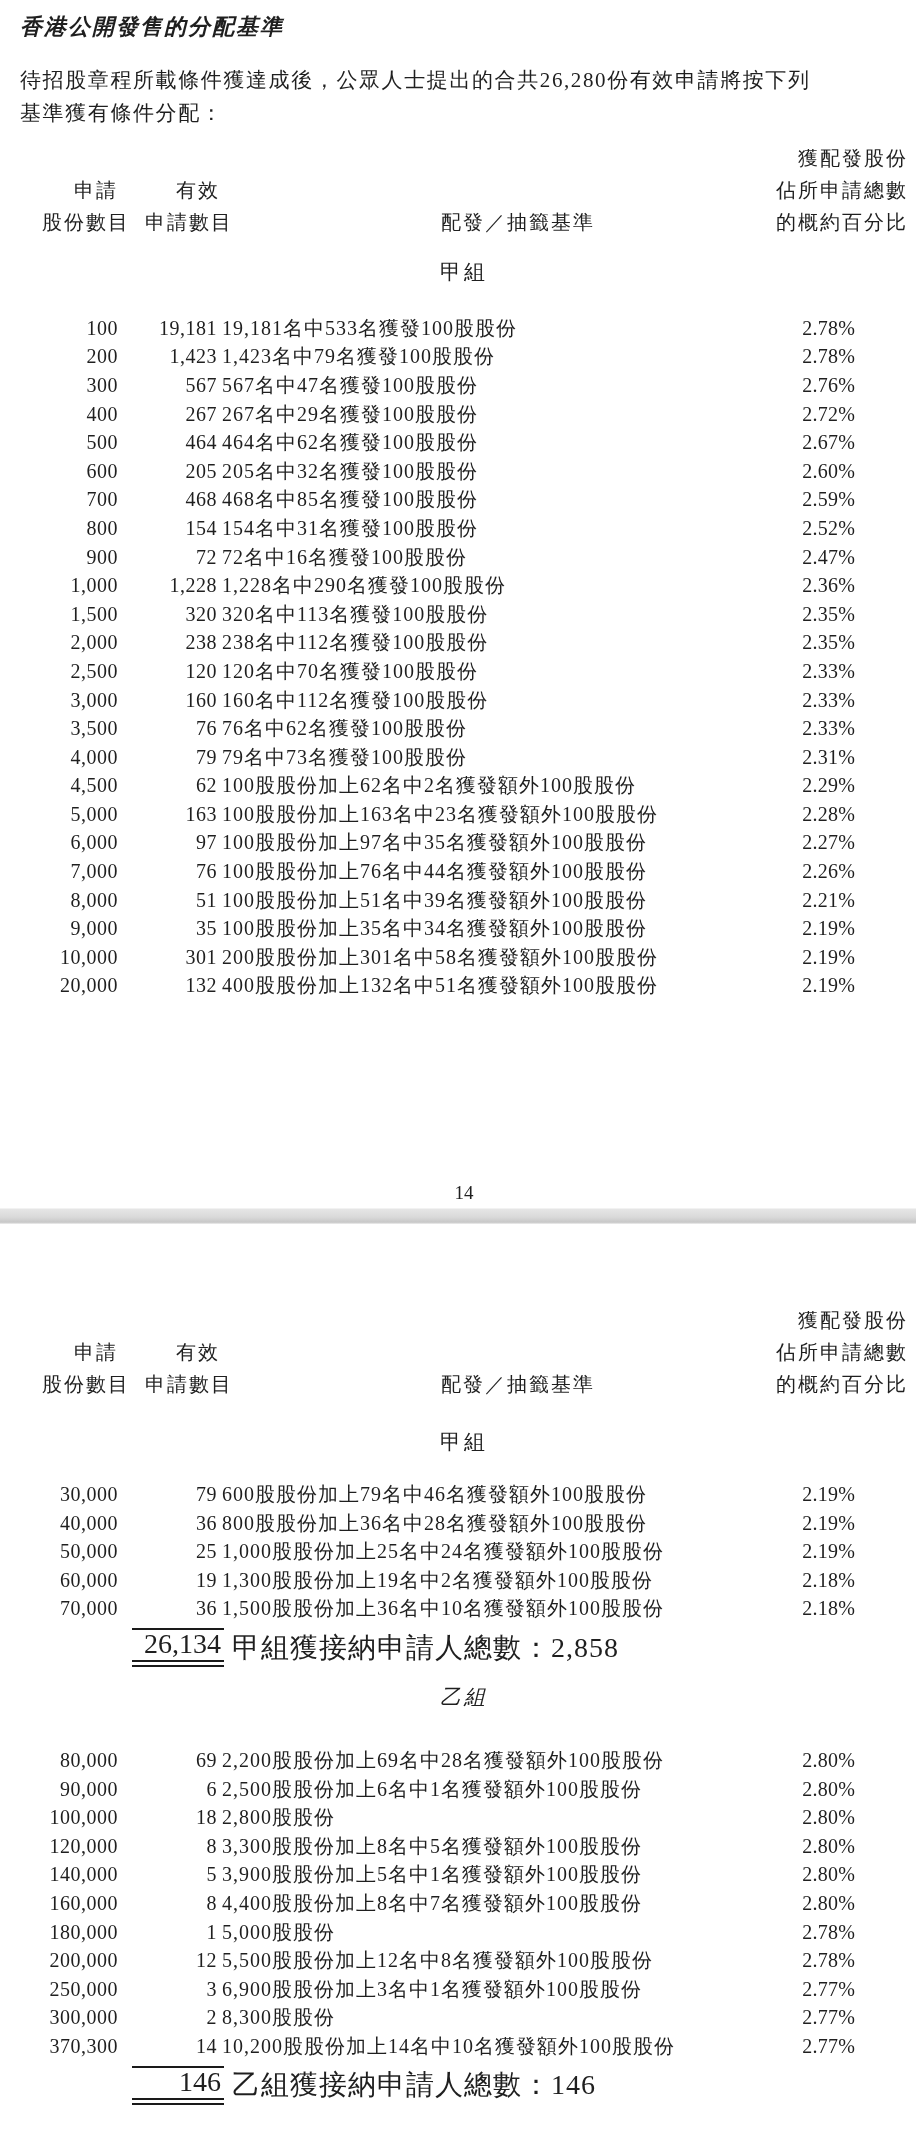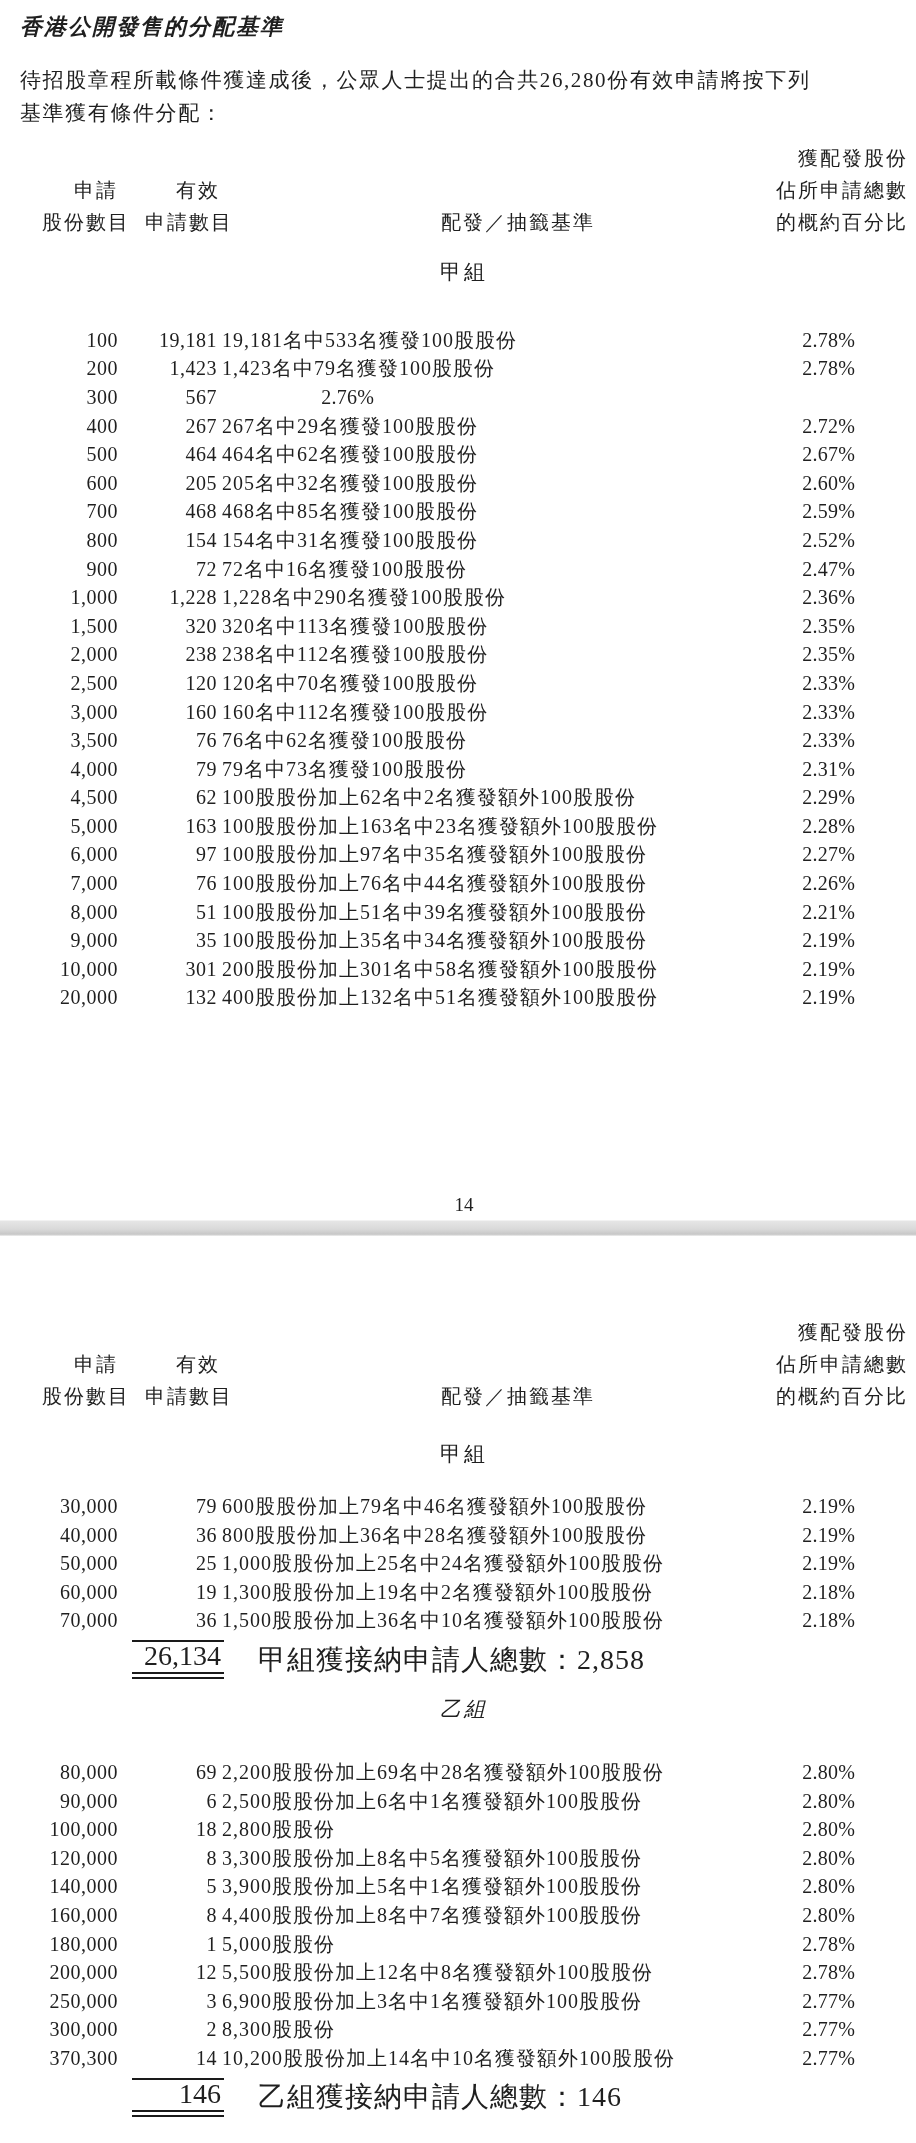--- a/index.html
+++ b/index.html
@@ -27,36 +27,36 @@
   .thead .hc2 { width:103px; text-align:right; }
   .thead .hc2 .l1 { padding-right:13px; }
   .thead .hc3 { flex:1; text-align:center; padding-left:105px; }
   .thead .hc4 { width:210px; text-align:right; }
 
   .group-heading { margin-top:20px; font-size:21px; line-height:28px;
                    text-align:center; letter-spacing:3px; }
   .page2 .group-heading { margin-top:28px; }
   .group-heading.group-b { margin-top:16px;font-style:italic; }
 
-  .rows { margin-top:40px; }
+  .rows { margin-top:28px; }
   .rows-cont { margin-top:24px; }
   .rows-b { margin-top:35px; }
   .row { display:flex; align-items:center; height:28.6px;
          font-size:20px; letter-spacing:0.5px; white-space:nowrap; }
   .row .c1 { width:110px; text-align:right; padding-right:12px; }
   .row .c2 { width:87px;  text-align:right; }
   .row .c3 { flex:1; text-align:left; padding-left:5px; letter-spacing:1px; }
   .row .c4 { width:210px; text-align:right; padding-right:53px; letter-spacing:0.2px; }
 
   .total-row { display:flex; align-items:center; margin-top:5px;
                font-size:28px; white-space:nowrap; }
   .total-box { margin-left:112px; width:92px; text-align:right;
                border-top:2px solid #1a1a1a; border-bottom:7px double #1a1a1a;
                padding:2px 3px 4px 0; line-height:24px; }
-  .total-label { margin-left:34px; letter-spacing:1px; }
+  .total-label { margin-left:8px; letter-spacing:1px; }
 
   .page-number { margin-top:180px; font-size:19px; line-height:26px; text-align:center; }
 
   .page-separator {
     margin-top:2px; height:16px; width:916px;
     background:linear-gradient(180deg,#e6e6e6 0%,#d9d9d9 55%,#c7c7c7 88%,#f0f0f0 100%);
     border-top:1px solid #f2f2f2;
   }
 </style>
 </head>
@@ -102,20 +102,21 @@
       <div class="row">
         <div class="c1">200</div>
         <div class="c2">1,423</div>
         <div class="c3">1,423名中79名獲發100股股份</div>
         <div class="c4">2.78%</div>
       </div>
 
       <div class="row">
         <div class="c1">300</div>
         <div class="c2">567</div>
+        <div class="c3">567名中47名獲發100股股份</div>
         <div class="c4">2.76%</div>
       </div>
 
       <div class="row">
         <div class="c1">400</div>
         <div class="c2">267</div>
         <div class="c3">267名中29名獲發100股股份</div>
         <div class="c4">2.72%</div>
       </div>
 

